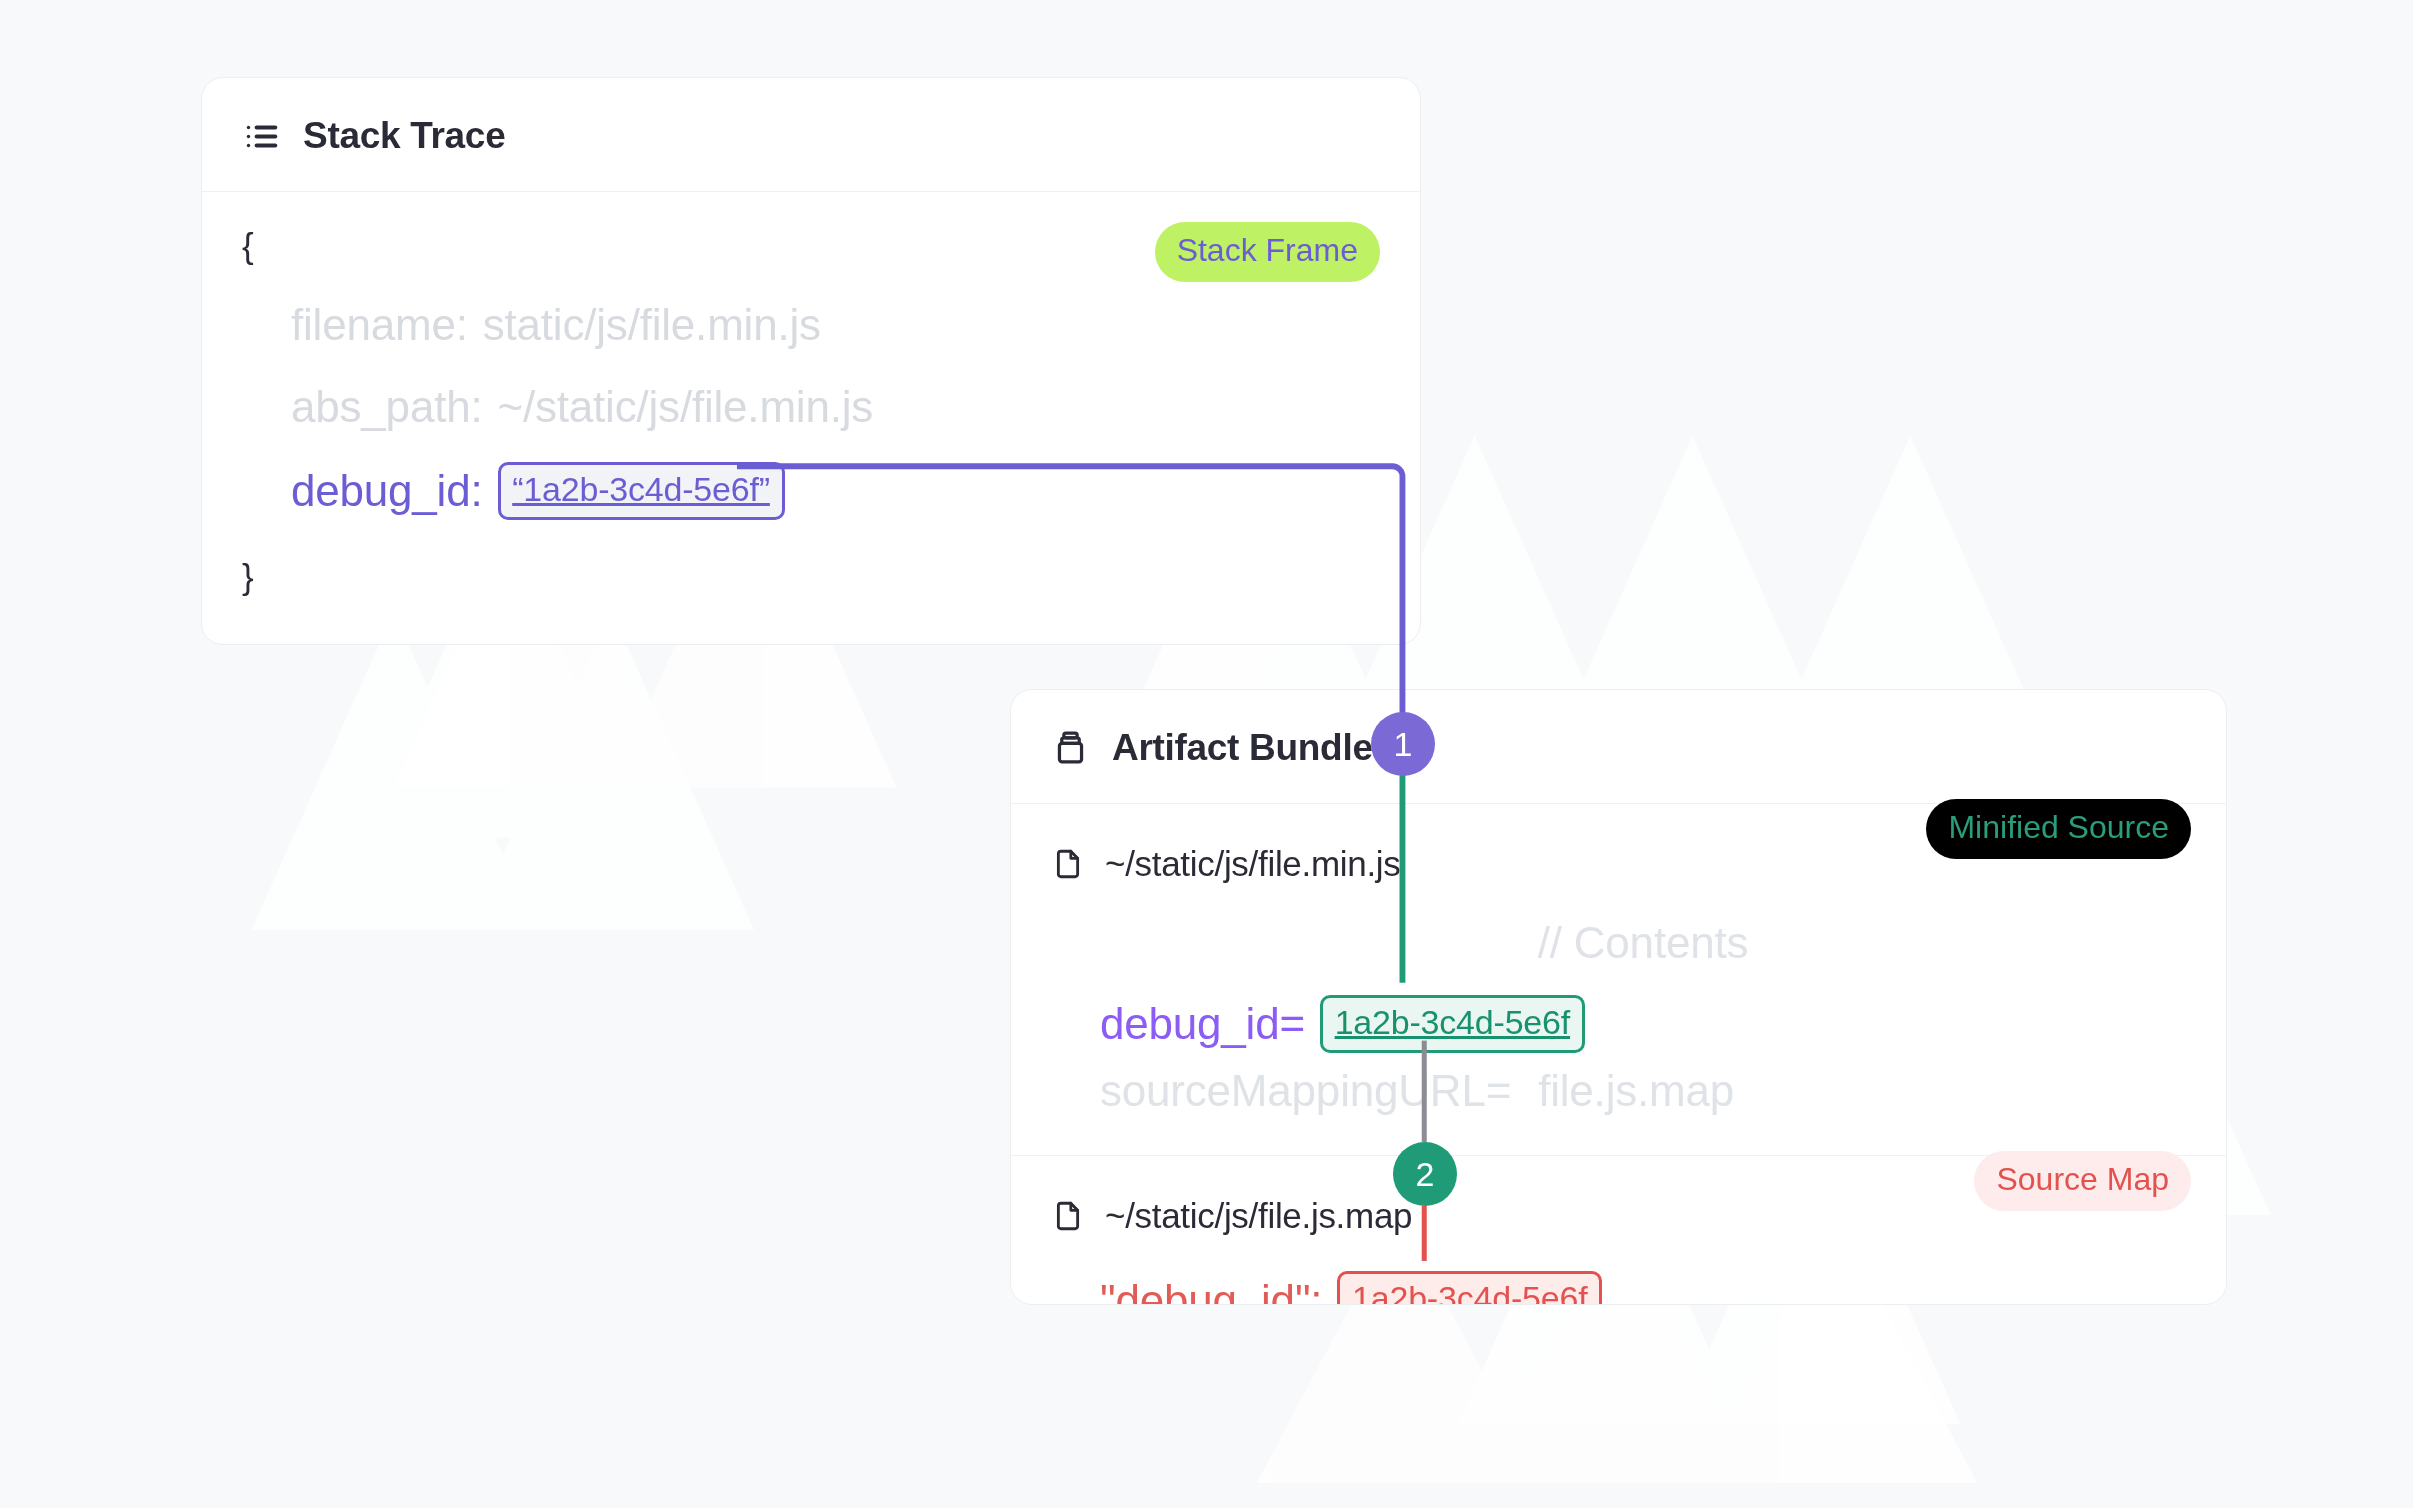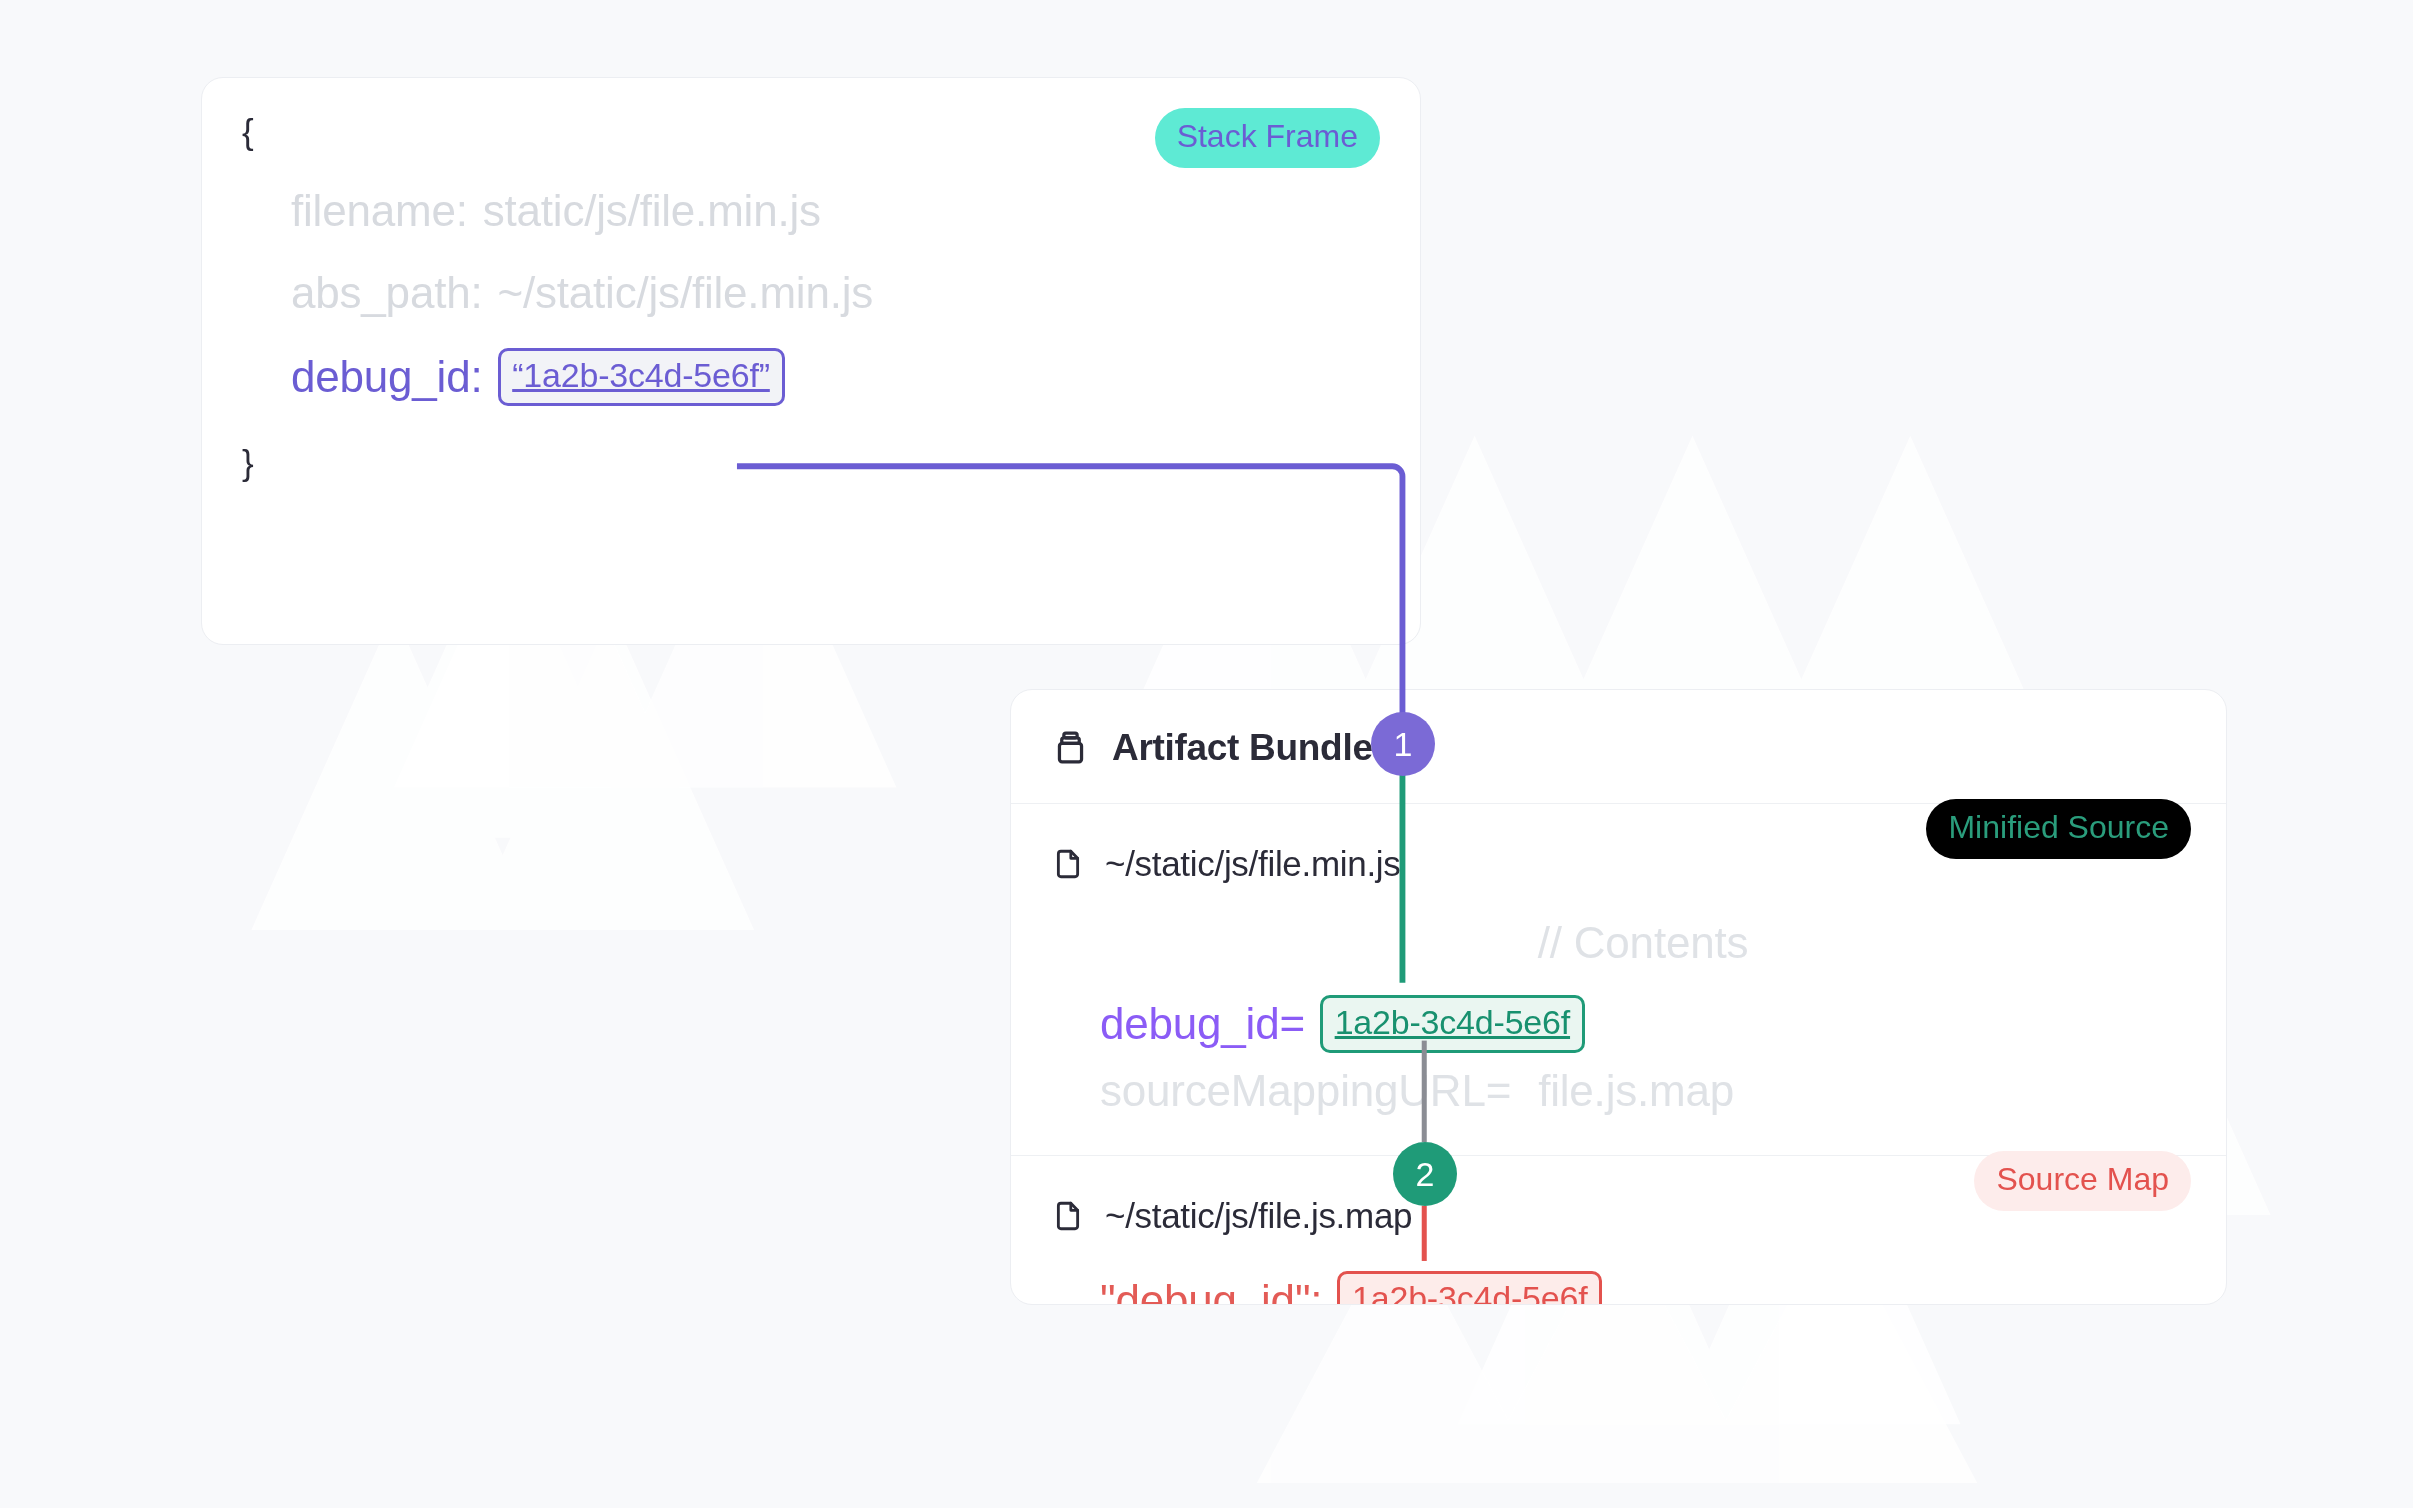--- a/index.html
+++ b/index.html
@@ -85,21 +85,21 @@
   .badge {
     position: absolute;
     display: inline-flex; align-items: center; justify-content: center;
     border-radius: 837px;
     font-size: 32px; font-weight: 400;
     padding: 10px 22px 12.6px 22px;
     white-space: nowrap;
   }
   .badge-stackframe {
     right: 40px; top: 30px;
-    background: #5eead4; color: #6b5dd3;
+    background: #bef264; color: #6b5dd3;
   }
   .badge-minified {
     right: 35px; top: -5px;
     background: #000000; color: #2a9d7c;
   }
   .badge-sourcemap {
     right: 35px; top: -5px;
     background: #fdeceb; color: #e3524e;
   }
 
@@ -164,20 +164,31 @@
       <polygon points="1930,900 2100,1280 1760,1280"></polygon>
       <polygon points="2190,900 2360,1280 2020,1280"></polygon>
       <polygon points="2450,900 2620,1280 2280,1280"></polygon>
       <polygon points="1670,1450 1840,1770 1500,1770"></polygon>
       <polygon points="1930,1450 2100,1770 1760,1770"></polygon>
       <polygon points="2190,1450 2360,1770 2020,1770"></polygon>
     </g>
   </svg>
 
   <section class="panel" id="panel-stacktrace">
+    <header class="panel-header">
+      <svg class="hicon" viewBox="0 0 24 24" fill="none" stroke="#2b2b38" stroke-width="2.4" stroke-linecap="round">
+        <circle cx="4" cy="6.5" r="1.05" fill="#2b2b38" stroke="none"></circle>
+        <circle cx="4" cy="12" r="1.05" fill="#2b2b38" stroke="none"></circle>
+        <circle cx="4" cy="17.5" r="1.05" fill="#2b2b38" stroke="none"></circle>
+        <line x1="9" y1="6.5" x2="20.5" y2="6.5"></line>
+        <line x1="9" y1="12" x2="20.5" y2="12"></line>
+        <line x1="9" y1="17.5" x2="20.5" y2="17.5"></line>
+      </svg>
+      <h2 class="panel-title">Stack Trace</h2>
+    </header>
 
     <div class="panel-body">
       <span class="badge badge-stackframe">Stack Frame</span>
 
       <div class="code brace">{</div>
 
       <div class="kv-row st-line row-filename">
         <span class="code muted">filename:</span>
         <span class="code muted">static/js/file.min.js</span>
       </div>

